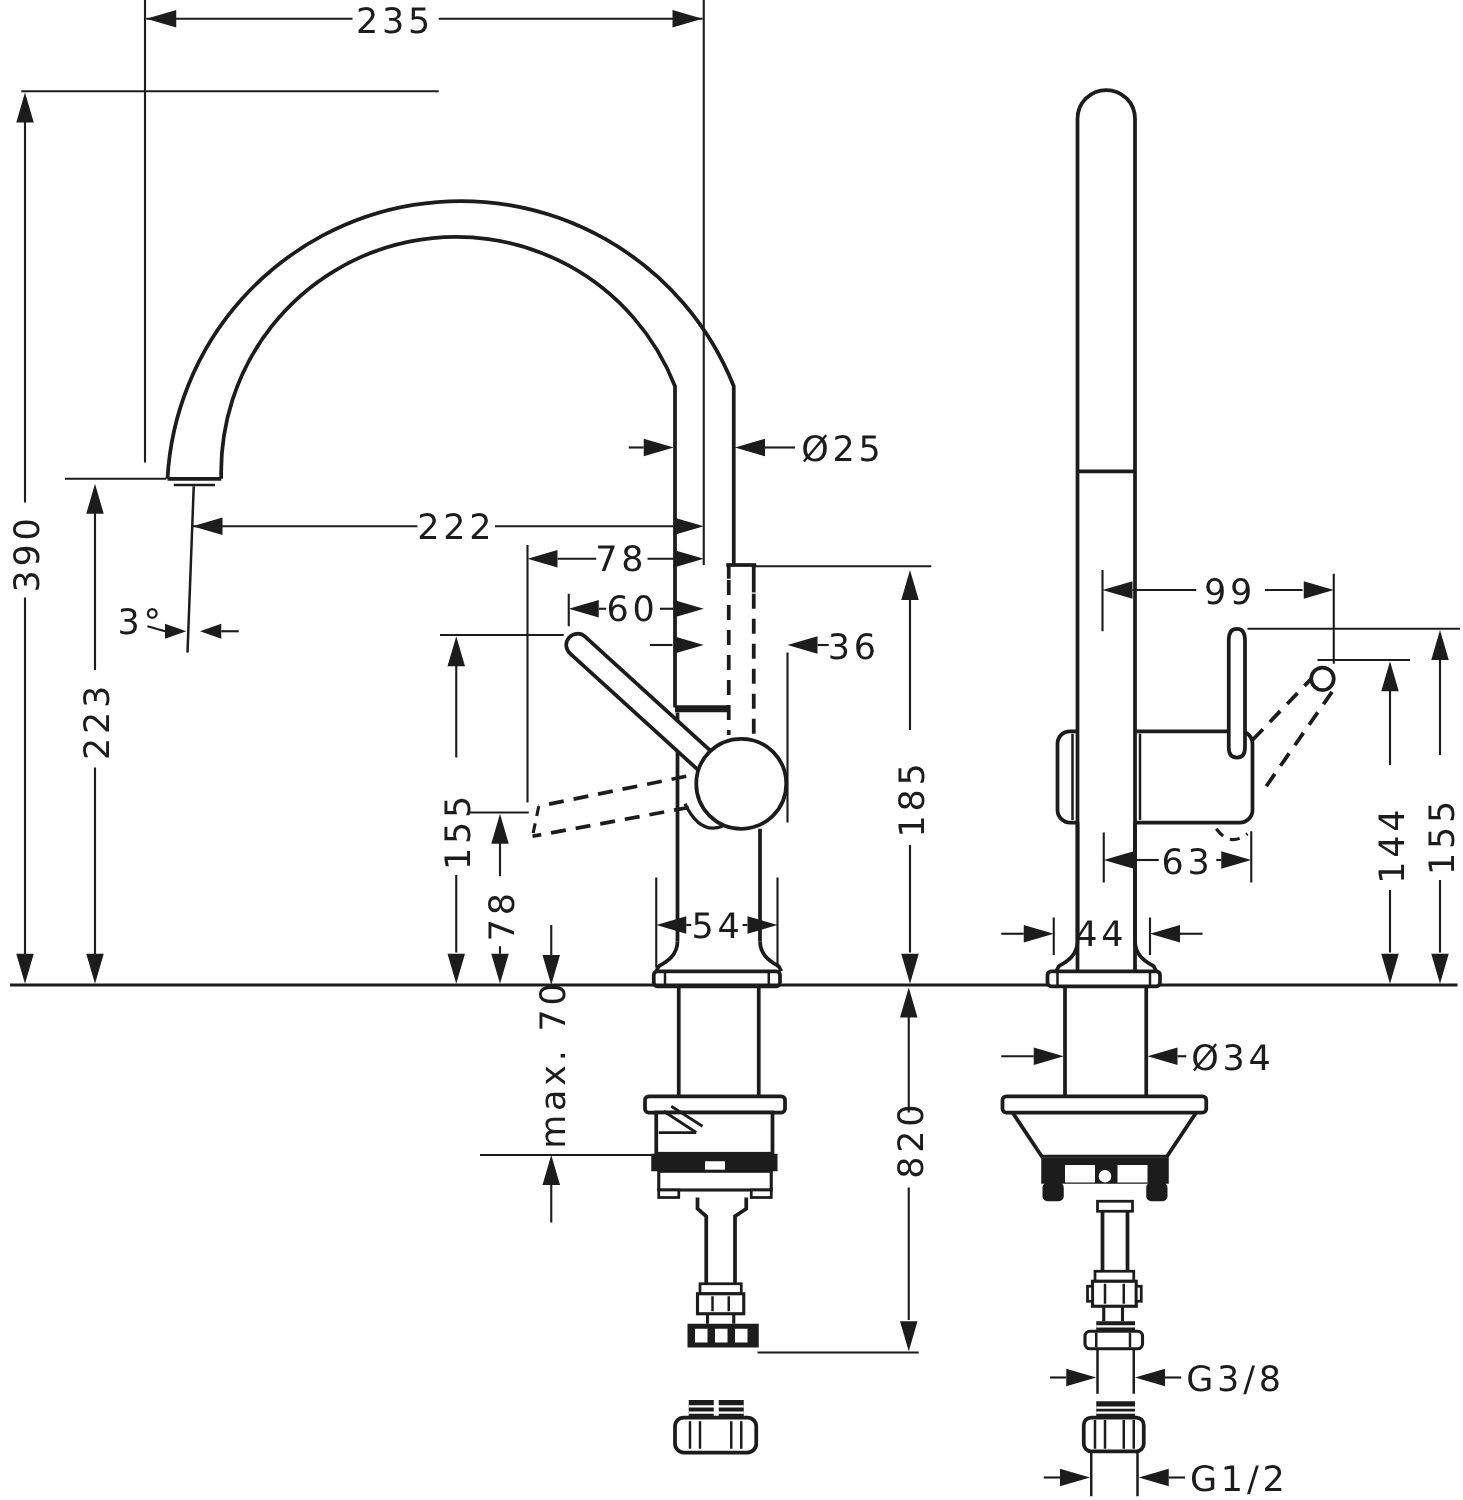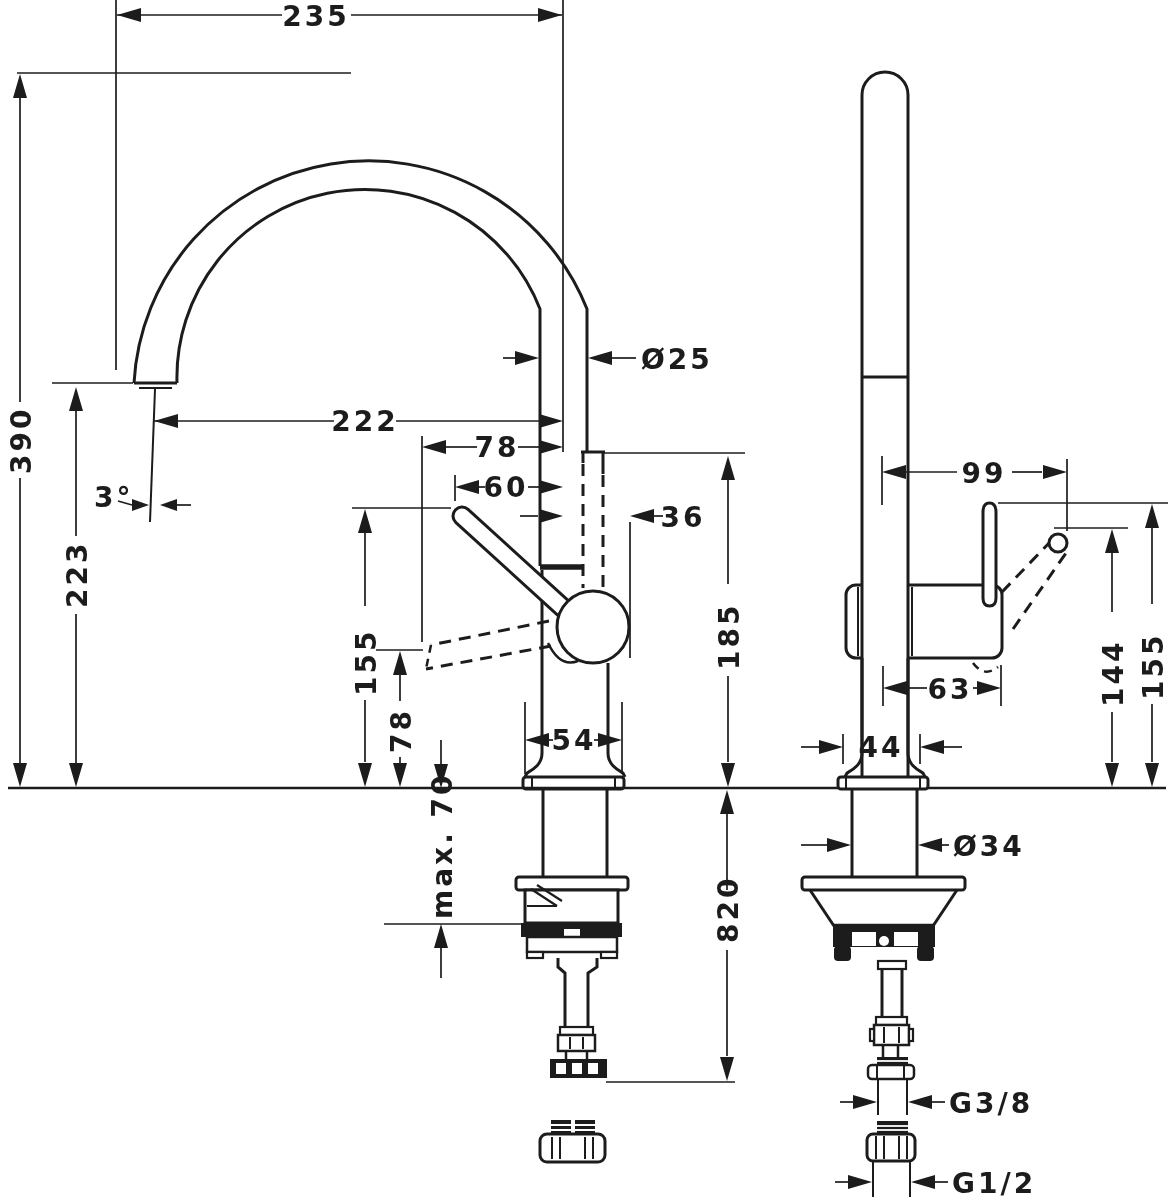--- a/index.html
+++ b/index.html
@@ -1,17 +1,17 @@
 <!DOCTYPE html>
 <html style="--ln: #1c1c1c; --bg: #ffffff;"><head>
 <meta charset="utf-8">
 <style>
   :root{ --ln:#1c1c1c; --bg:#ffffff; }
   html,body{ margin:0; padding:0; background:var(--bg); }
-  .stage{ width:1170px; height:1200px; background:var(--bg);font-weight:bold; }
+  .stage{ width:1170px; height:1200px; background:var(--bg); }
   svg{ display:block; }
   .s3{fill:none;stroke:var(--ln);stroke-width:3;}
   .s25{fill:none;stroke:var(--ln);stroke-width:2.5;}
   .s22{fill:none;stroke:var(--ln);stroke-width:2.2;}
   .s2{fill:none;stroke:var(--ln);stroke-width:2;}
   .s5{fill:none;stroke:var(--ln);stroke-width:5.5;}
   .thin{fill:none;stroke:var(--ln);stroke-width:1.7;}
   .wf{fill:#fff;stroke:var(--ln);stroke-width:3;}
   .wf25{fill:#fff;stroke:var(--ln);stroke-width:2.5;}
   .wf22{fill:#fff;stroke:var(--ln);stroke-width:2.2;}

